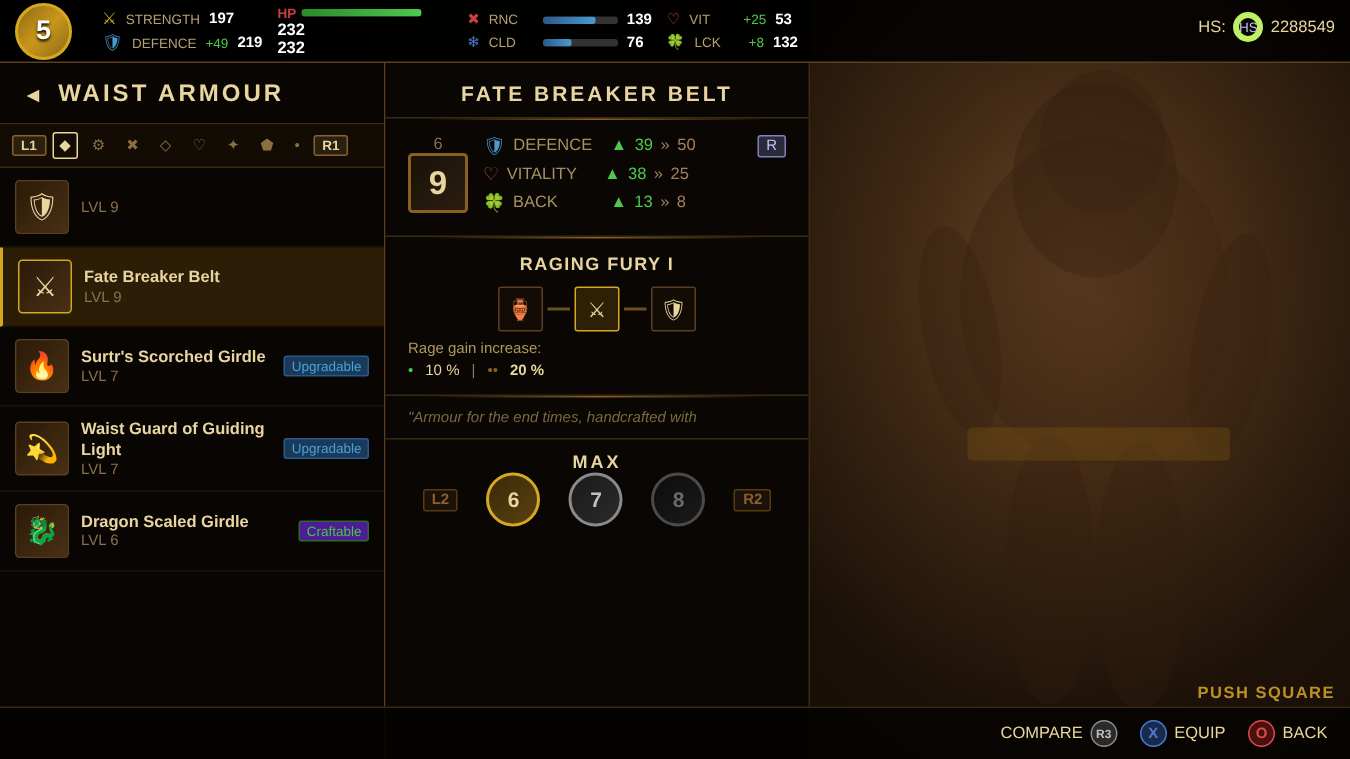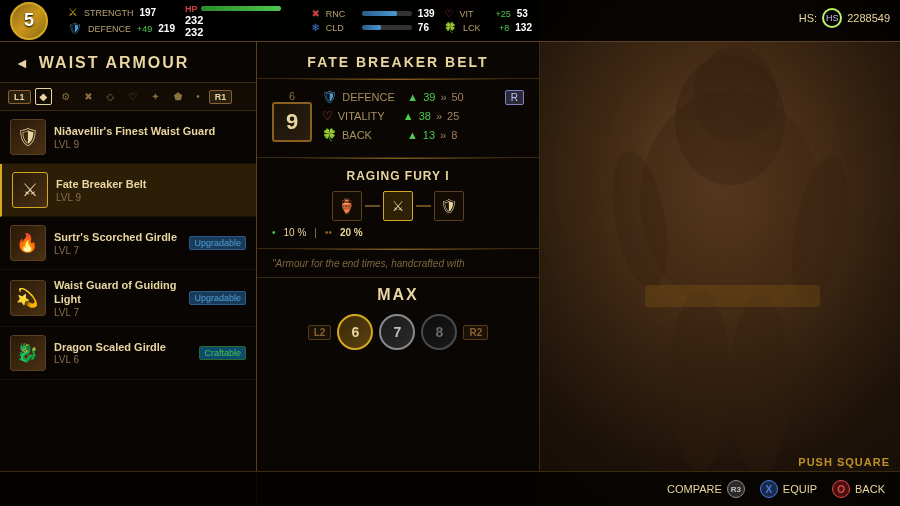--- a/index.html
+++ b/index.html
@@ -194,21 +194,21 @@
     .equip-name { font-size: 11px; color: #e8d5a0; font-weight: bold; line-height: 1.3; }
     .equip-level { font-size: 10px; color: #8a7050; }
 
     .equip-badge {
       font-size: 9px;
       padding: 1px 4px;
       border-radius: 2px;
       white-space: nowrap;
     }
     .badge-upgrade { background: #1a3a5a; color: #4aa0d4; border: 1px solid #2a5a8a; }
-    .badge-craft { background: #0c4a6e; color: #4ac44a; border: 1px solid #2a6a2a; }
+    .badge-craft { background: #4c1d95; color: #4ac44a; border: 1px solid #2a6a2a; }
 
     
     .detail-panel {
       position: absolute;
       top: 42px; left: 257px;
       width: 283px; height: 464px;
       background: rgba(10,7,3,0.92);
       border-right: 1px solid #3a2a10;
       z-index: 10;
       padding: 0;
@@ -330,32 +330,32 @@
       border-bottom: 1px solid #3a2a10;
     }
 
     
     .upgrade-section {
       padding: 8px 15px;
       text-align: center;
     }
 
     .max-label {
-      font-size: 16px;
+      font-size: 12px;
       font-weight: bold;
       letter-spacing: 2px;
       color: #e8d5a0;
-      margin-bottom: 10px;
+      margin-bottom: 0;
     }
 
     .upgrade-slots {
       display: flex;
       align-items: center;
       justify-content: center;
-      gap: 6px;
+      gap: 19px;
     }
 
     .slot-btn {
       color: #8a6030;
       font-size: 10px;
       font-weight: bold;
       background: #1a1208;
       border: 1px solid #5a3a10;
       padding: 1px 5px;
       border-radius: 2px;
@@ -554,21 +554,21 @@
         <span style="color:#4ad44a;font-size:10px">🍀</span>
         <span class="stat-label">LCK</span>
         <span class="stat-bonus">+8</span>
         <span class="stat-value">132</span>
       </div>
     </div>
   </div>
 
   <div class="hs-display">
     <span>HS:</span>
-    <div style="width:20px;height:20px;border:2px solid #bef264;border-radius:50%;display:flex;align-items:center;justify-content:center;font-size:9px;color:#c0c0f0;">HS</div>
+    <div style="width:20px;height:20px;border:4px solid #bef264;border-radius:50%;display:flex;align-items:center;justify-content:center;font-size:9px;color:#c0c0f0;">HS</div>
     <span>2288549</span>
   </div>
 </div>
 
 <div class="sidebar">
   <div class="section-title">
     <span class="arrow-left">◄</span>
     <span>WAIST ARMOUR</span>
   </div>
 
@@ -583,21 +583,20 @@
     <span class="tab-btn">⬟</span>
     <span class="tab-btn">•</span>
     <span class="tab-r1">R1</span>
   </div>
 
   <div class="equipment-list">
 
     <div class="equip-item">
       <div class="equip-icon">🛡</div>
       <div class="equip-info">
-        <div class="equip-name">Niðavellir's Finest Waist Guard</div>
         <div class="equip-level">LVL 9</div>
       </div>
     </div>
 
     <div class="equip-item selected">
       <div class="equip-icon" style="border-color:#d4a820">⚔</div>
       <div class="equip-info">
         <div class="equip-name">Fate Breaker Belt</div>
         <div class="equip-level">LVL 9</div>
       </div>
@@ -682,20 +681,21 @@
 
     <div class="ability-img-area">
       <div class="ability-icon-box">🏺</div>
       <div class="mini-connector"></div>
       <div class="ability-icon-box" style="border-color:#d4a820;background:rgba(50,35,5,0.9)">⚔</div>
       <div class="mini-connector"></div>
       <div class="ability-icon-box">🛡</div>
     </div>
 
 
+    <div class="rage-gain">Rage gain increase:</div>
     <div class="rage-values">
       <span class="rage-dot">•</span>
       <span class="rage-val-1">10 %</span>
       <span style="color:#8a8060">|</span>
       <span class="rage-dot2">••</span>
       <span class="rage-val-2">20 %</span>
     </div>
   </div>
 
   <div class="panel-divider"></div>

